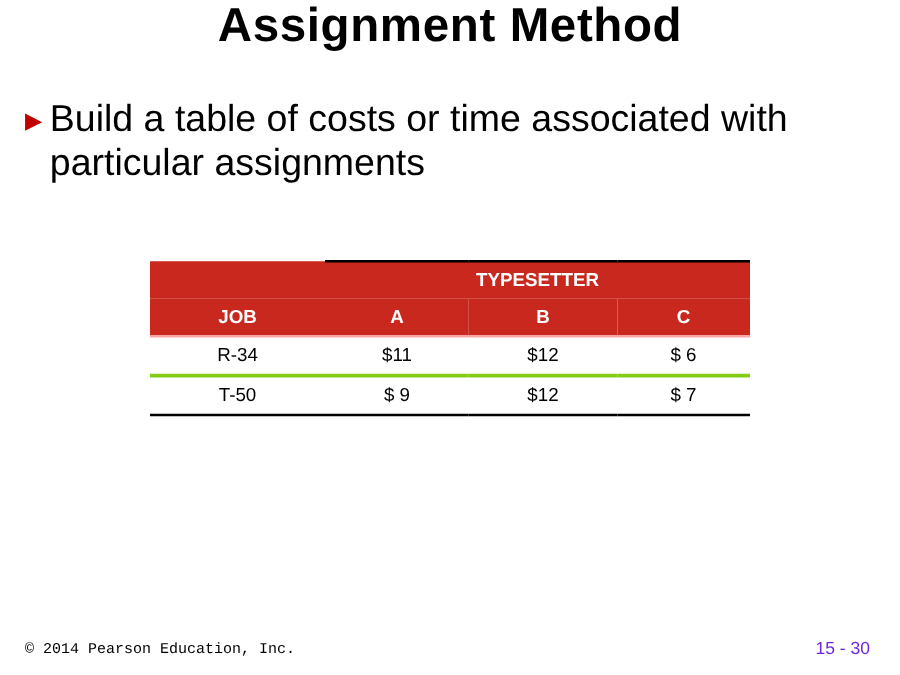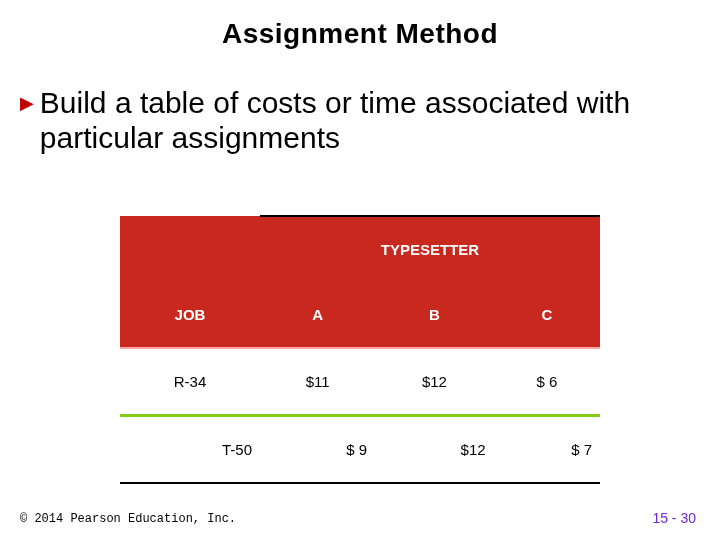--- a/index.html
+++ b/index.html
@@ -14,22 +14,21 @@
   }
   .slide {
     width: 720px;
     height: 540px;
     position: relative;
     box-sizing: border-box;
   }
   .title {
     text-align: center;
     font-weight: bold;
-    font-size: 28px;
-    padding-top: 18px;
+    font-size: 38px;
     letter-spacing: 0.5px;
   }
   .bullet-row {
     display: flex;
     align-items: flex-start;
     margin-top: 36px;
     padding: 0 34px 0 20px;
   }
   .bullet-icon {
     color: #c00000;
@@ -48,21 +47,21 @@
     display: flex;
     justify-content: center;
   }
   table.cost {
     border-collapse: collapse;
     width: 480px;
   }
   table.cost th, table.cost td {
     font-size: 15px;
     text-align: center;
-    padding: 24px 8px;
+    padding: 6px 8px;
   }
   table.cost .hdr {
     background: #c8281d;
     color: #fff;
     font-weight: bold;
   }
   table.cost .blank-hdr {
     background: #c8281d;
   }
   table.cost .typesetter-row th {
@@ -72,21 +71,20 @@
     border-top: none;
   }
   table.cost tr.col-hdr th {
     border-bottom: 2px solid #fca5a5;
   }
   table.cost td {
     border-bottom: 3px solid #84cc16;
   }
   table.cost tr.last td {
     border-bottom: 2px solid #000;
-    text-align: right;
   }
   table.cost td.job {
     text-align: center;
   }
   .footer-left {
     position: absolute;
     left: 20px;
     bottom: 14px;
     font-size: 12px;
     color: #000;

